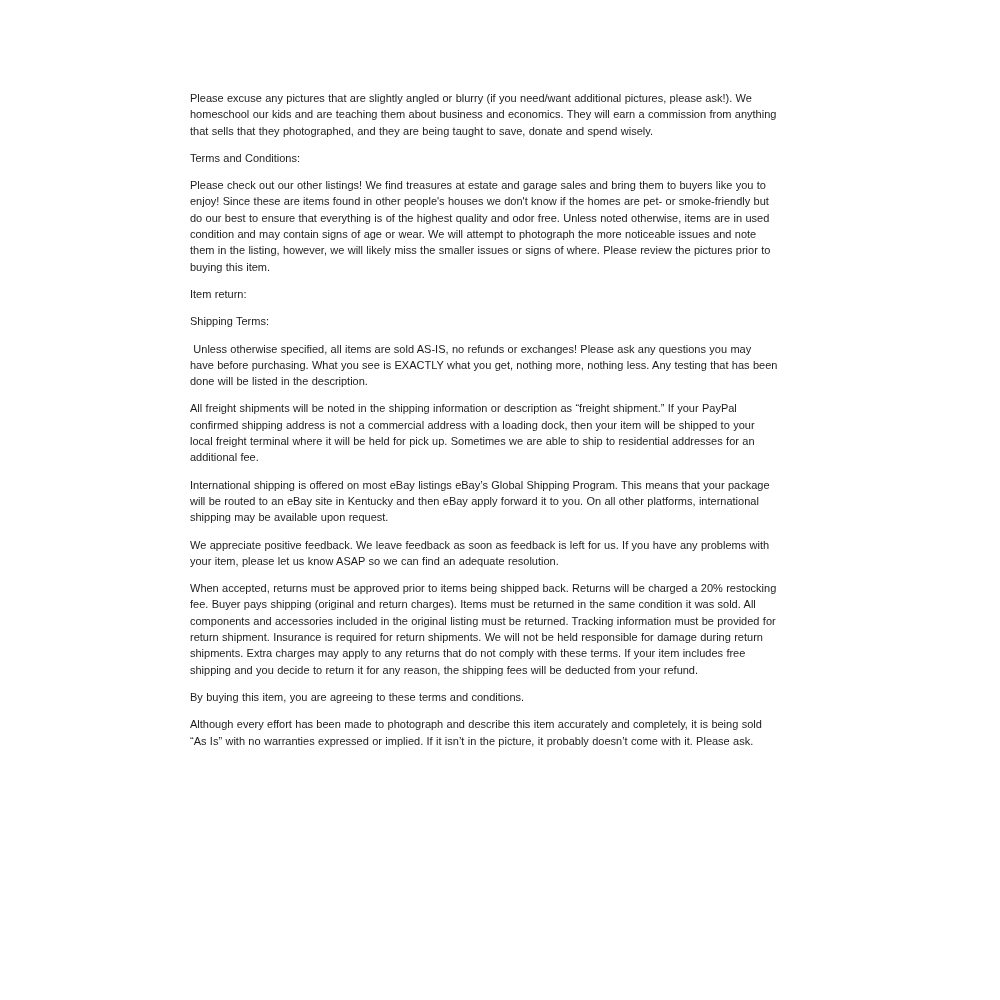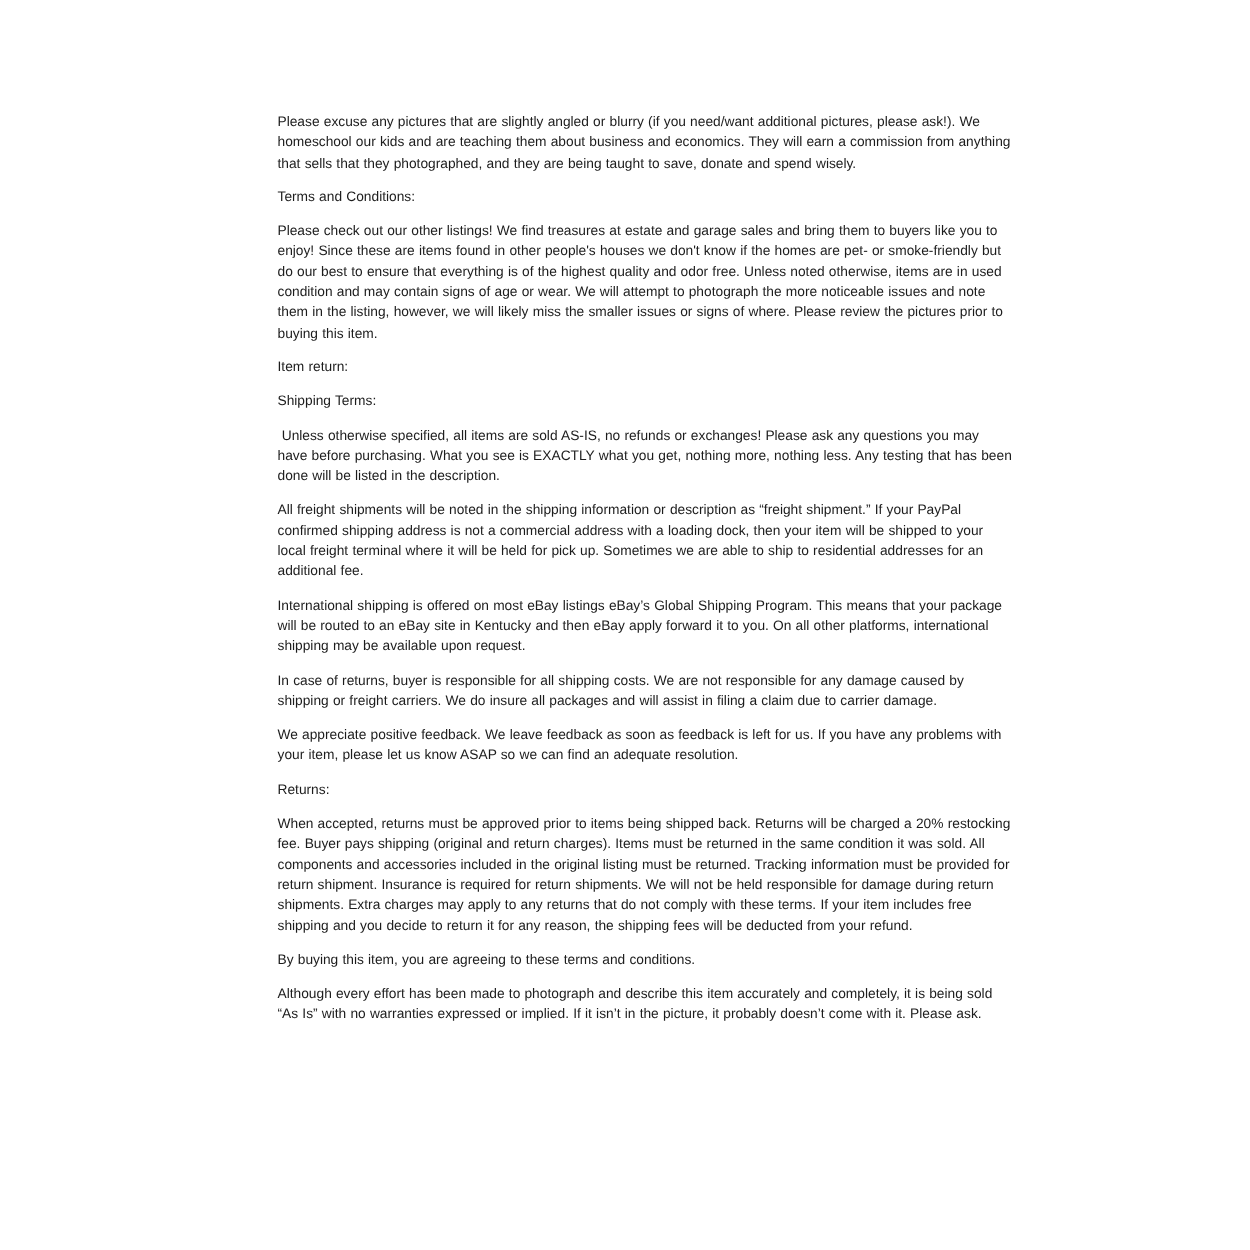--- a/index.html
+++ b/index.html
@@ -10,21 +10,21 @@
   .page {
     position: relative;
     width: 1000px;
     height: 1000px;
     background: #ffffff;
     overflow: hidden;
     font-family: "Liberation Sans", "DejaVu Sans", sans-serif;
   }
   .doc-body {
     position: absolute;
-    left: 222px;
+    left: 190px;
     top: 90px;
     width: 588px;
     color: #1c1c1c;
   }
   .doc-body p {
     margin: 0 0 11px 0;
     font-size: 11px;
     line-height: 16.3px;
     white-space: pre-wrap;
     word-spacing: 0.3px;
@@ -36,20 +36,18 @@
 <div class="page">
   <div class="doc-body" id="doc-body">
       <p>Please excuse any pictures that are slightly angled or blurry (if you need/want additional pictures, please ask!). We homeschool our kids and are teaching them about business and economics. They will earn a commission from anything that sells that they photographed, and they are being taught to save, donate and spend wisely.</p>
       <p>Terms and Conditions:</p>
       <p>Please check out our other listings! We find treasures at estate and garage sales and bring them to buyers like you to enjoy! Since these are items found in other people's houses we don't know if the homes are pet- or smoke-friendly but do our best to ensure that everything is of the highest quality and odor free. Unless noted otherwise, items are in used condition and may contain signs of age or wear. We will attempt to photograph the more noticeable issues and note them in the listing, however, we will likely miss the smaller issues or signs of where. Please review the pictures prior to buying this item.</p>
       <p>Item return:</p>
       <p>Shipping Terms:</p>
       <p> Unless otherwise specified, all items are sold AS-IS, no refunds or exchanges! Please ask any questions you may have before purchasing. What you see is EXACTLY what you get, nothing more, nothing less. Any testing that has been done will be listed in the description.</p>
       <p>All freight shipments will be noted in the shipping information or description as “freight shipment.” If your PayPal confirmed shipping address is not a commercial address with a loading dock, then your item will be shipped to your local freight terminal where it will be held for pick up. Sometimes we are able to ship to residential addresses for an additional fee.</p>
       <p>International shipping is offered on most eBay listings eBay’s Global Shipping Program. This means that your package will be routed to an eBay site in Kentucky and then eBay apply forward it to you. On all other platforms, international shipping may be available upon request.</p>
-      <p>In case of returns, buyer is responsible for all shipping costs. We are not responsible for any damage caused by shipping or freight carriers. We do insure all packages and will assist in filing a claim due to carrier damage.</p>
       <p>We appreciate positive feedback. We leave feedback as soon as feedback is left for us. If you have any problems with your item, please let us know ASAP so we can find an adequate resolution.</p>
-      <p>Returns:</p>
       <p>When accepted, returns must be approved prior to items being shipped back. Returns will be charged a 20% restocking fee. Buyer pays shipping (original and return charges). Items must be returned in the same condition it was sold. All components and accessories included in the original listing must be returned. Tracking information must be provided for return shipment. Insurance is required for return shipments. We will not be held responsible for damage during return shipments. Extra charges may apply to any returns that do not comply with these terms. If your item includes free shipping and you decide to return it for any reason, the shipping fees will be deducted from your refund.</p>
       <p>By buying this item, you are agreeing to these terms and conditions.</p>
       <p>Although every effort has been made to photograph and describe this item accurately and completely, it is being sold “As Is” with no warranties expressed or implied. If it isn’t in the picture, it probably doesn’t come with it. Please ask.</p>
     </div>
 </div>
 
 </body></html>

